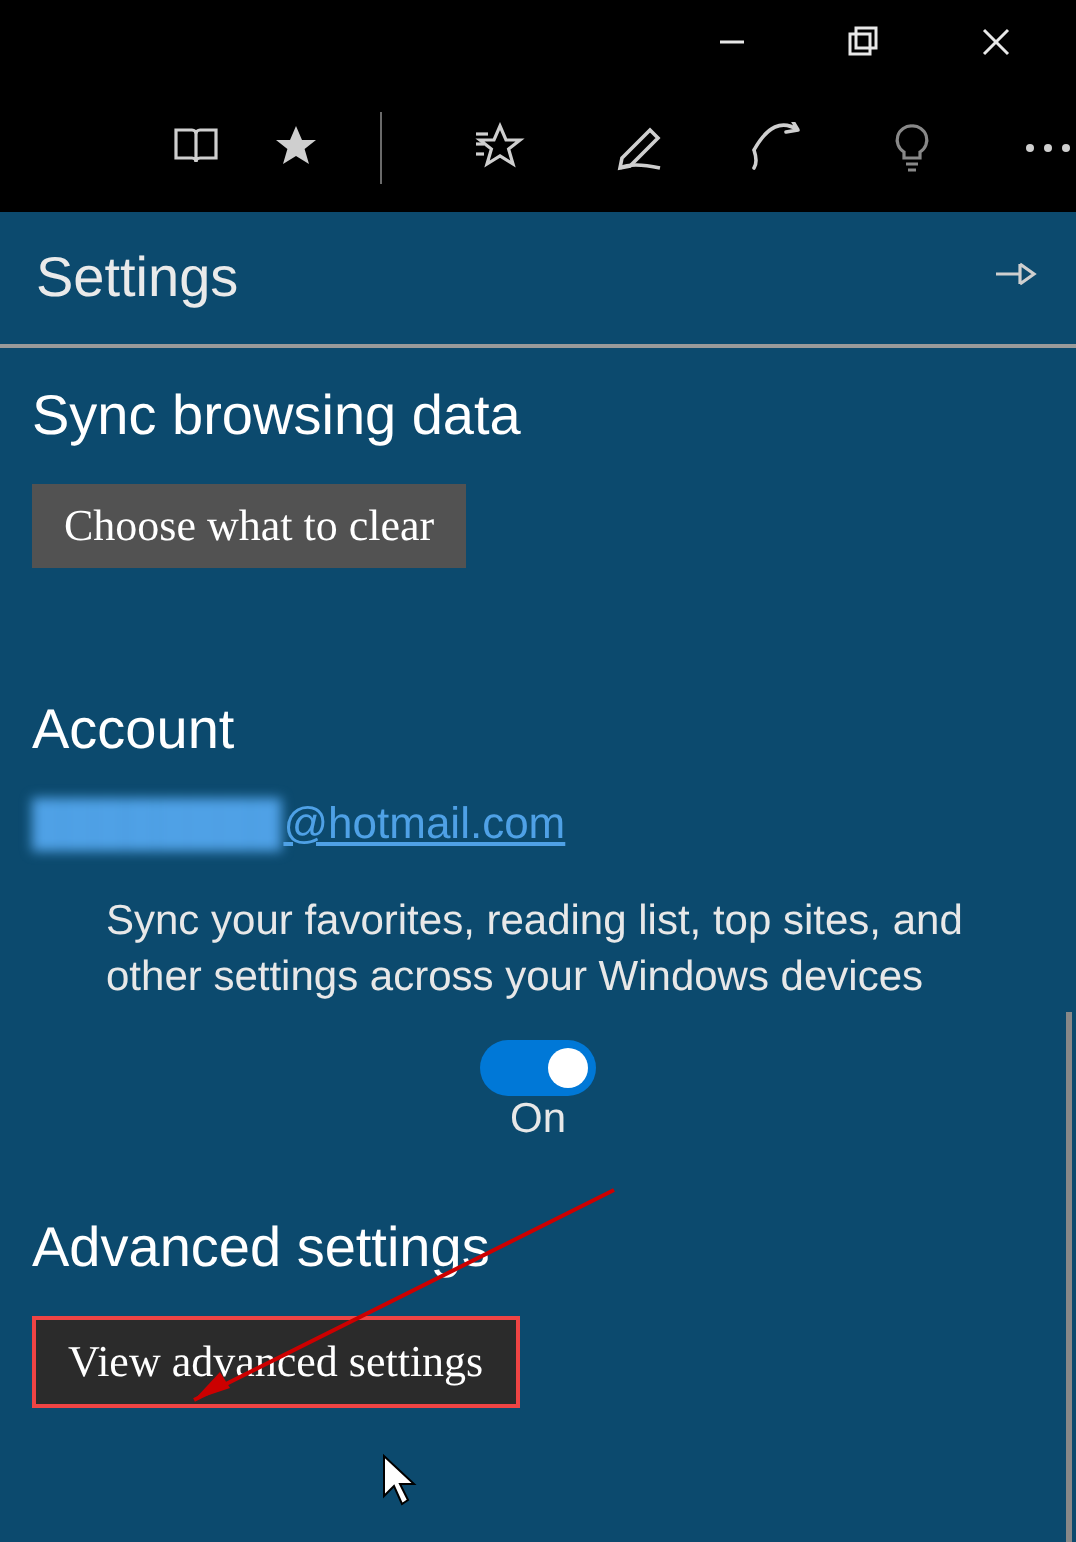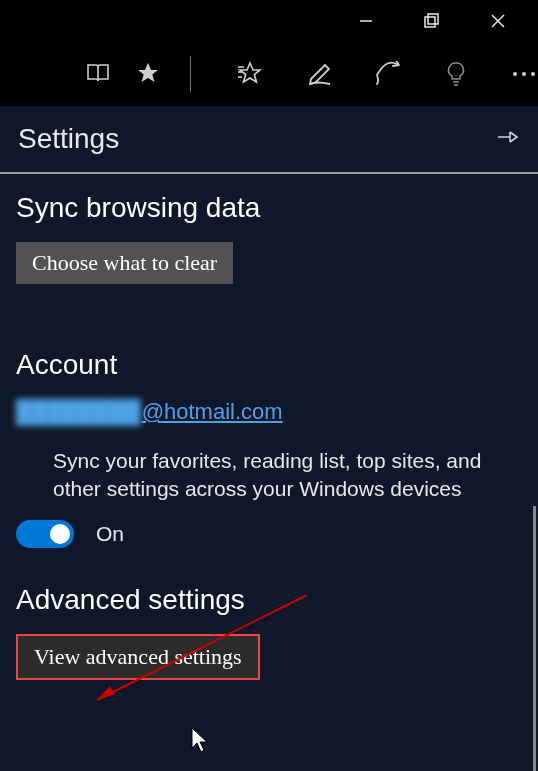--- a/index.html
+++ b/index.html
@@ -47,21 +47,21 @@
       color: #cfcfcf;
       cursor: pointer;
     }
     .tool-divider {
       width: 1px;
       height: 36px;
       background: #6a6a6a;
       margin: 0 6px;
     }
     .panel {
-      background: #0f172a;
+      background: #0c4a6e;
       height: calc(100% - 106px);
       position: relative;
     }
     .panel-header {
       height: 68px;
       display: flex;
       align-items: center;
       justify-content: space-between;
       padding: 0 18px;
       border-bottom: 2px solid #9a9a9a;
@@ -107,21 +107,21 @@
       margin-right: 1px;
     }
     .account-email { margin-top: 14px; margin-bottom: 22px; font-size: 22px; }
     .desc {
       font-size: 21px;
       color: #e8e8e8;
       line-height: 1.35;
       margin-bottom: 16px;
       margin-left: 37px;
     }
-    .toggle-row { display: flex; align-items: center; gap: 22px; margin-bottom: 26px; }
+    .toggle-row { display: flex; align-items: center; margin-bottom: 26px; flex-direction: column; }
     .toggle {
       width: 58px;
       height: 28px;
       background: #0078d7;
       border-radius: 14px;
       position: relative;
       cursor: pointer;
     }
     .toggle-thumb {
       position: absolute;

